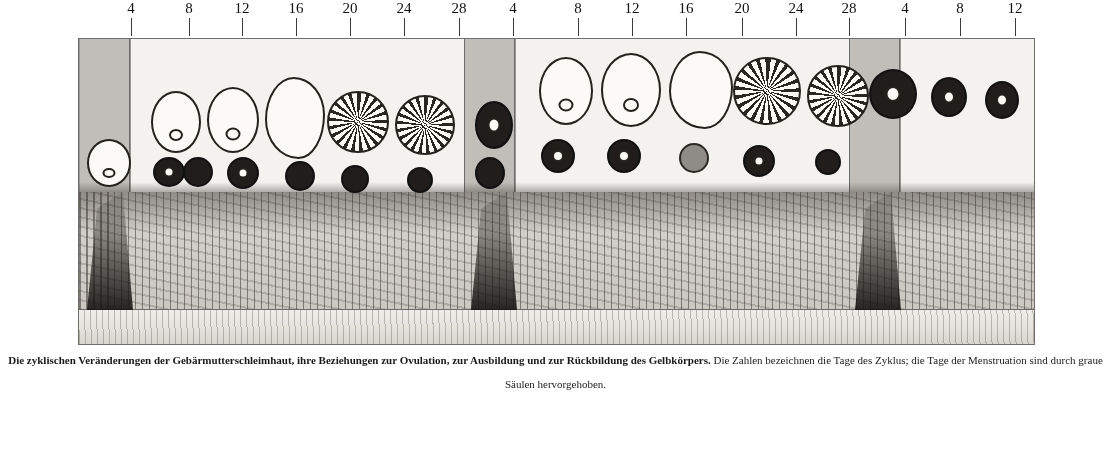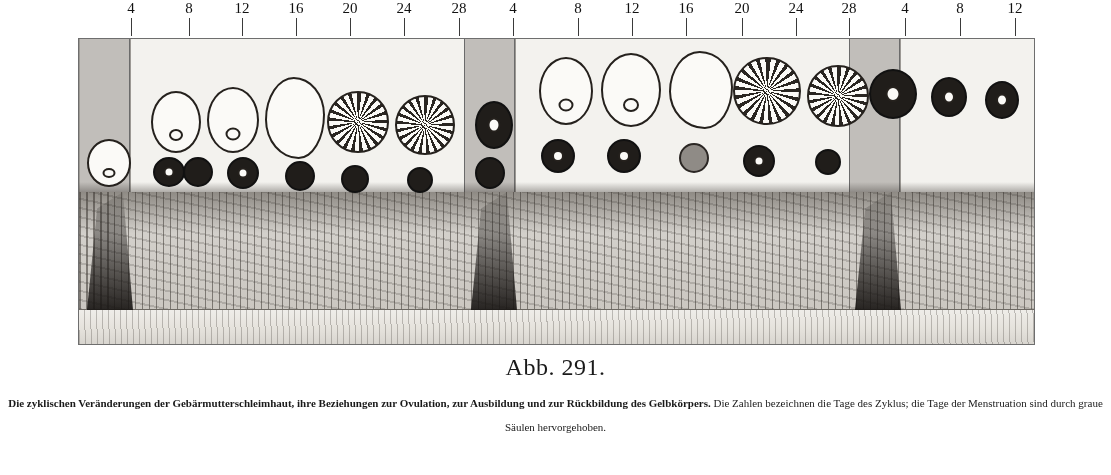--- a/index.html
+++ b/index.html
@@ -341,19 +341,18 @@
           <div class="organ round grey" style="left: 600px; top: 104px; width: 26px; height: 26px;"></div>
           <div class="organ round dark" style="left: 664px; top: 106px; width: 28px; height: 28px;">
             <div class="nucleus" style="width: 7px; height: 7px;"></div>
           </div>
           <div class="organ round dark" style="left: 736px; top: 110px; width: 22px; height: 22px;"></div>
         </div>
     </div>
   </div>
 
   <div id="caption">
-    <div id="figno">Abb. 291.</div>
     <div id="cap-text">
       <b>Die zyklischen Veränderungen der Gebärmutterschleimhaut, ihre Beziehungen zur Ovulation, zur Ausbildung und zur Rückbildung des Gelbkörpers.</b><span> Die Zahlen bezeichnen die Tage des Zyklus; die Tage der Menstruation sind durch graue Säulen hervorgehoben.</span>
     </div>
   </div>
 
 </div>
 
 </body></html>

